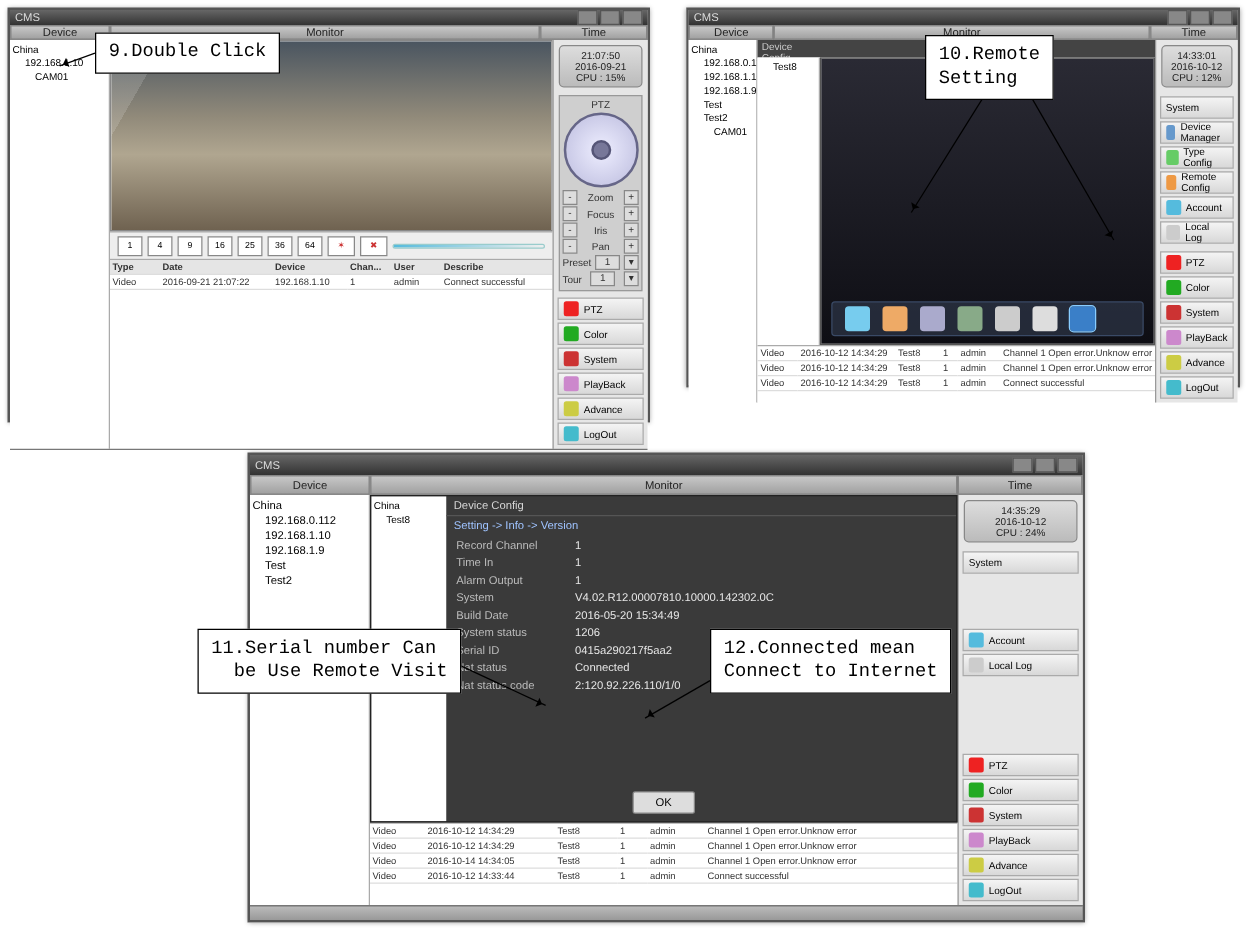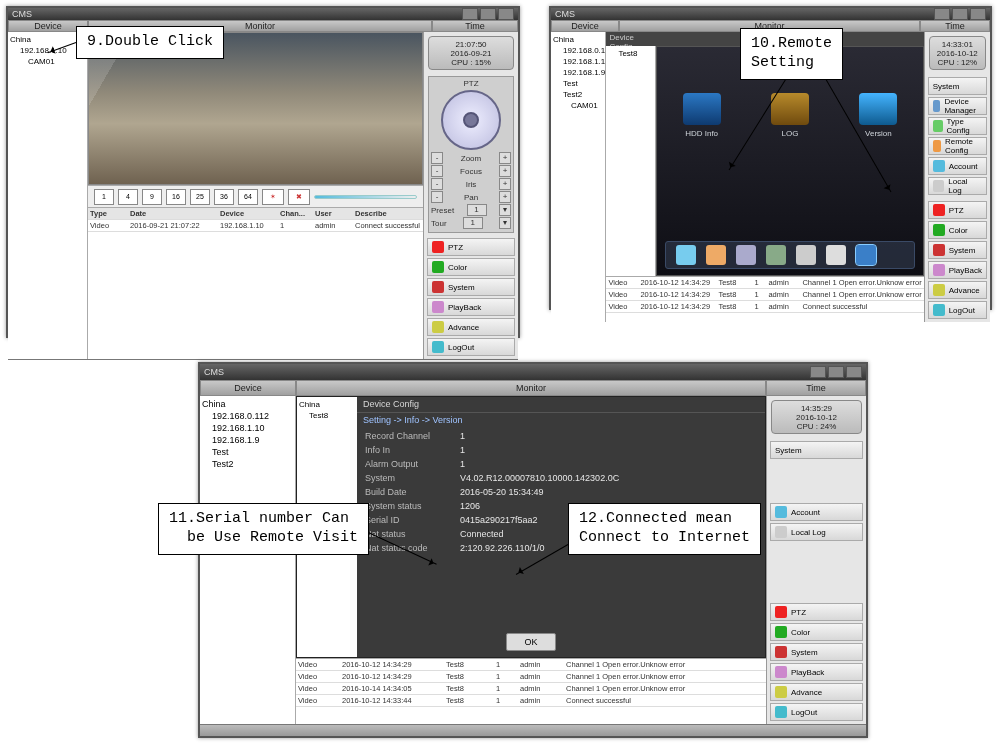--- a/index.html
+++ b/index.html
@@ -33,21 +33,21 @@
   }
   .body-area{flex:1; display:flex; background:#fff;}
   .tree{
     width:80px; background:#fff; border-right:1px solid #aaa;
     font-size:8px; color:#000; padding:2px 2px;
     overflow:hidden;
   }
   .tree-item{white-space:nowrap; padding:1px 0;}
   .tree-ind1{padding-left:10px;} .tree-ind2{padding-left:18px;}
   .monitor{flex:1; display:flex; flex-direction:column;}
-  .right-col{width:95px; background:#e6e6e6; display:flex; flex-direction:column; border-left:1px solid #999;}
+  .right-col{width:76px; background:#e6e6e6; display:flex; flex-direction:column; border-left:1px solid #999;}
   .clock{
     margin:4px; height:34px; border:1px solid #888; border-radius:4px;
     background:linear-gradient(#ddd,#bbb);
     display:flex; flex-direction:column; align-items:center; justify-content:center;
     font-size:8px; color:#222;
   }
   .ptz-panel{
     margin:2px 4px; border:1px solid #999; background:#cfcfcf;
     padding:2px; font-size:8px; color:#333;
   }
@@ -297,25 +297,20 @@
     <div class="monitor">
       <div style="display:flex;height:14px;">
         <div style="width:50px;background:#444;color:#ccc;font-size:8px;padding:1px 3px">Device Config</div>
         <div style="flex:1;background:#444"></div>
       </div>
       <div style="display:flex;flex:1;">
         <div class="tree" style="width:50px;background:#fff;">
           <div class="tree-item tree-ind1">Test8</div>
         </div>
         <div class="settings-dark">
-          <div class="big-icons">
-            <div class="big-ico"><div class="shape" style="background:linear-gradient(#2b78c4,#0e3a70)"></div><span>HDD Info</span></div>
-            <div class="big-ico"><div class="shape" style="background:linear-gradient(#b78a2b,#6f4a0e)"></div><span>LOG</span></div>
-            <div class="big-ico"><div class="shape" style="background:linear-gradient(#44b4ff,#0e5a8f)"></div><span>Version</span></div>
-          </div>
           <div class="tabrow">
             <span class="tabico" style="background:#7ce"></span>
             <span class="tabico" style="background:#ea6"></span>
             <span class="tabico" style="background:#aac"></span>
             <span class="tabico" style="background:#8a8"></span>
             <span class="tabico" style="background:#ccc"></span>
             <span class="tabico" style="background:#ddd"></span>
             <span class="tabico" style="background:#3a7fc8;outline:1px solid #8cf"></span>
           </div>
         </div>
@@ -437,21 +432,21 @@
           <div class="tree-item tree-ind1">Test8</div>
         </div>
         <div class="mright">
           <div class="mtitle">Device Config</div>
           <div class="bread">Setting -&gt; Info -&gt; Version</div>
           <div class="kv">
               <div class="k">Record Channel</div>
               <div class="v">1</div>
             </div>
           <div class="kv">
-              <div class="k">Info In</div>
+              <div class="k">Time In</div>
               <div class="v">1</div>
             </div>
           <div class="kv">
               <div class="k">Alarm Output</div>
               <div class="v">1</div>
             </div>
           <div class="kv">
               <div class="k">System</div>
               <div class="v">V4.02.R12.00007810.10000.142302.0C</div>
             </div>

